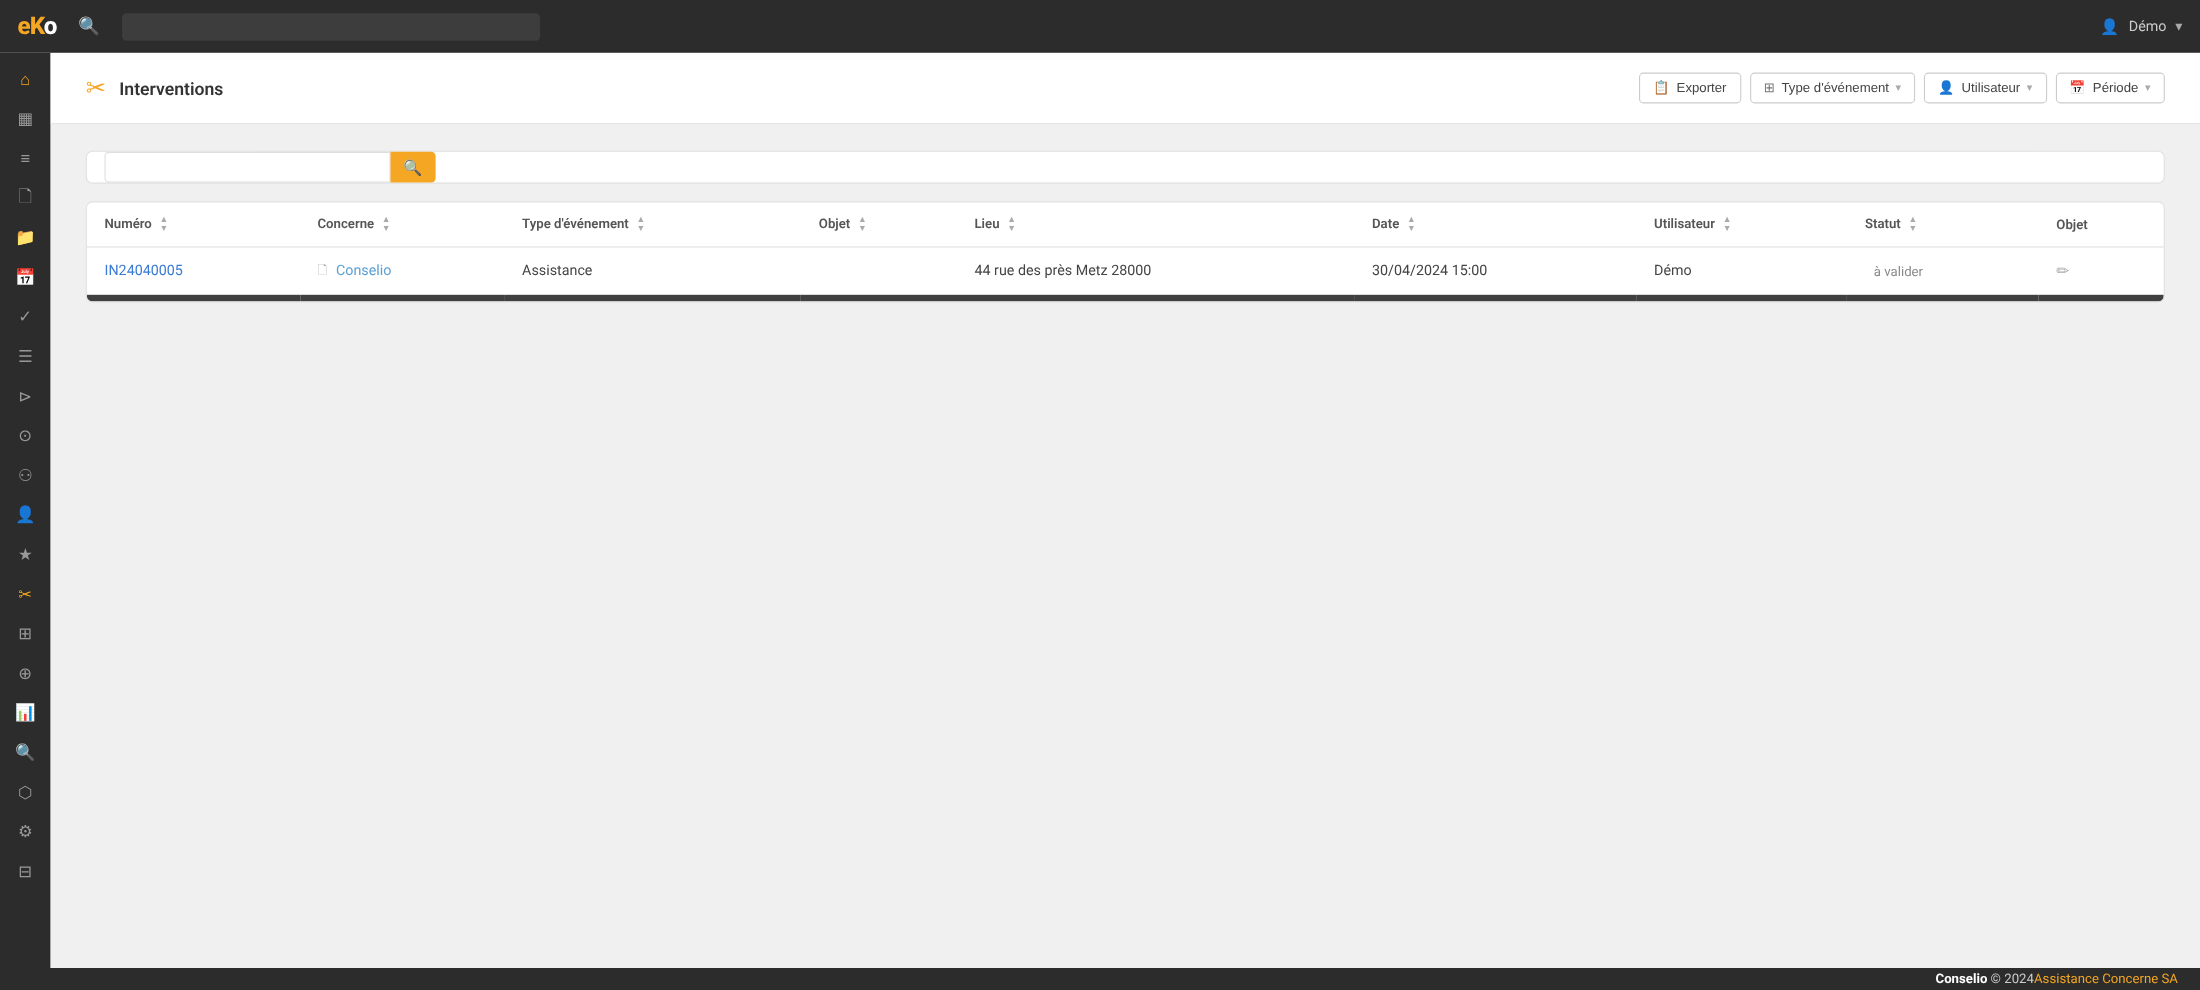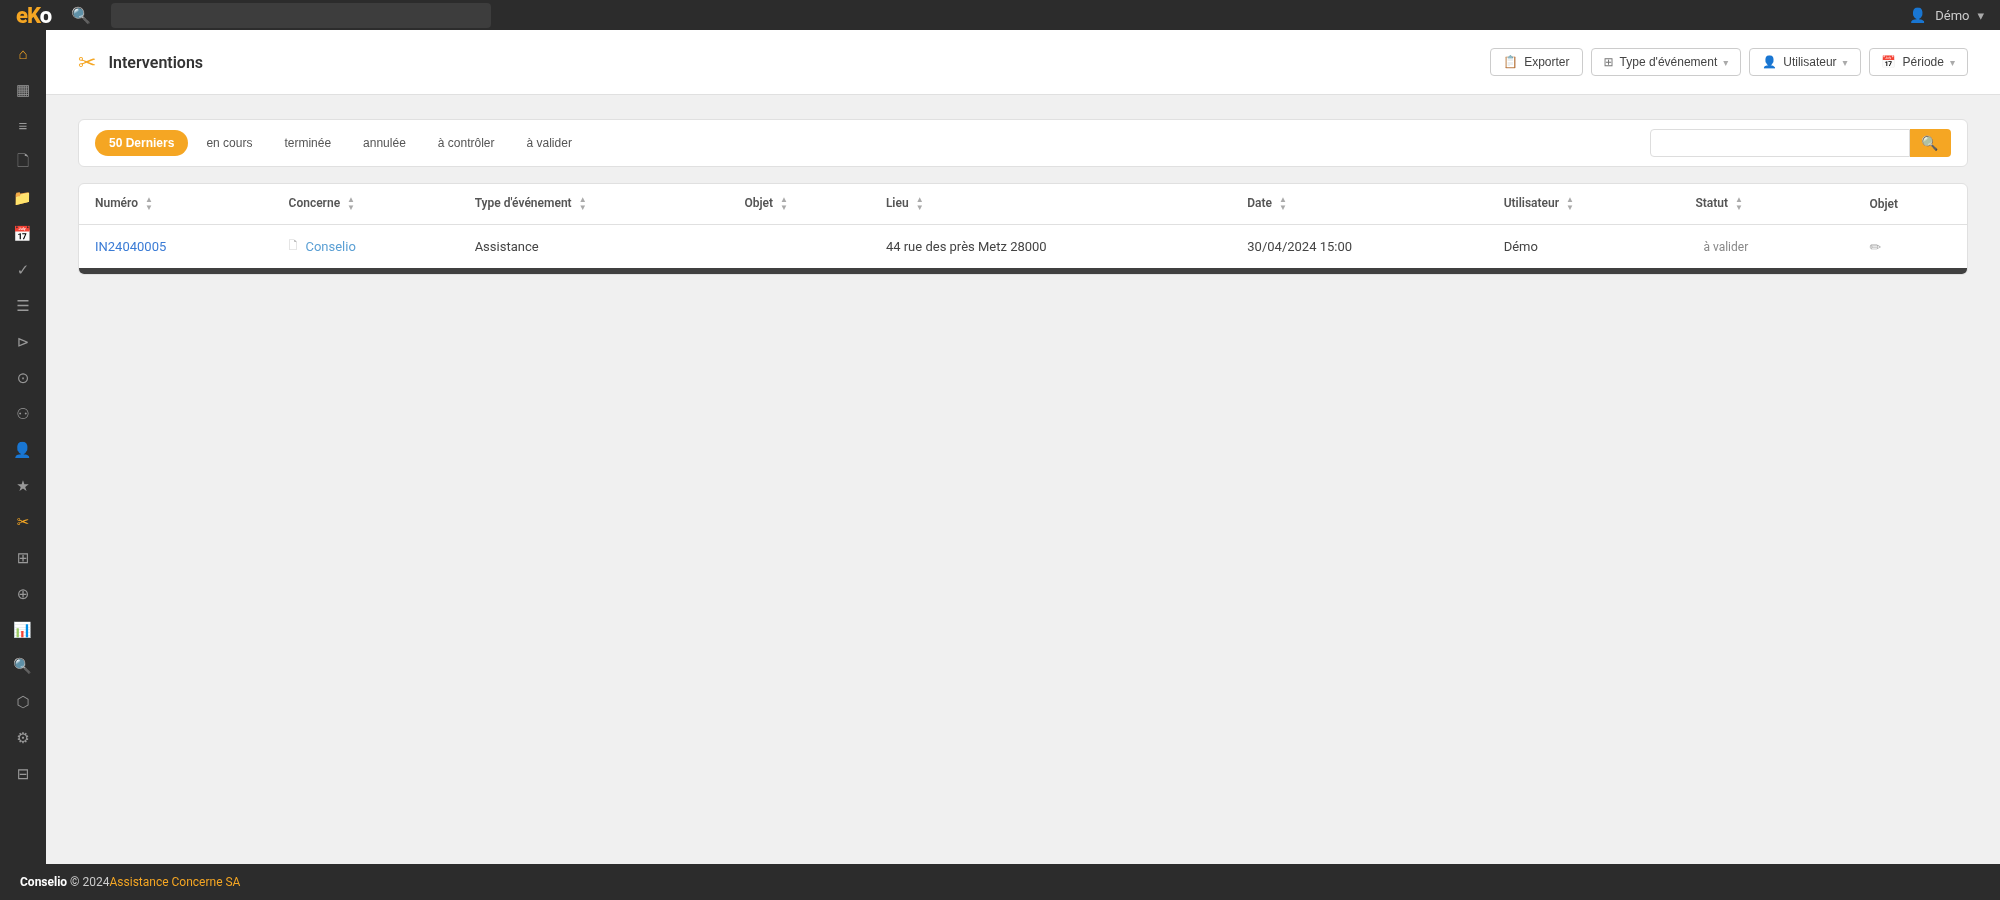--- a/index.html
+++ b/index.html
@@ -1,21 +1,21 @@
 <!DOCTYPE html>
 <html><head>
   <meta charset="utf-8">
   <style>
     * { box-sizing: border-box; margin: 0; padding: 0; }
     body { font-family: -apple-system, BlinkMacSystemFont, 'Segoe UI', Roboto, sans-serif; background: #f0f0f0; display: flex; flex-direction: column; height: 900px; width: 2000px; overflow: hidden; }
 
     
     .topnav {
       background: #2c2c2c;
-      height: 30px;
+      height: 48px;
       display: flex;
       align-items: center;
       padding: 0 16px;
       flex-shrink: 0;
       justify-content: space-between;
     }
     .topnav-left { display: flex; align-items: center; gap: 16px; }
     .logo { color: #f5a623; font-size: 22px; font-weight: 800; letter-spacing: -1px; }
     .logo span { color: #fff; }
     .search-icon-btn {
@@ -208,24 +208,24 @@
       background: none;
       border: none;
       cursor: pointer;
       color: #aaa;
       font-size: 14px;
     }
 
     
     .footer {
       background: #2c2c2c;
-      height: 36px;
-      display: flex;
-      align-items: center;
-      justify-content: flex-start;
+      height: 20px;
+      display: flex;
+      align-items: center;
+      justify-content: flex-end;
       padding: 0 20px;
       flex-shrink: 0;
     }
     .footer-left { color: #ccc; font-size: 12px; }
     .footer-left strong { color: #fff; }
     .footer-right { color: #f5a623; font-size: 12px; }
   </style>
 </head>
 <body>
 
@@ -296,28 +296,20 @@
           <span class="btn-icon">📅</span>
           <span>Période</span>
           <span style="color:#aaa;font-size:10px;">▾</span>
         </button>
       </div>
     </div>
 
     <div class="main-content">
 
       <div class="filter-bar">
-        <div class="filter-tabs">
-          <button class="filter-tab active">50 Derniers</button>
-          <button class="filter-tab">en cours</button>
-          <button class="filter-tab">terminée</button>
-          <button class="filter-tab">annulée</button>
-          <button class="filter-tab">à contrôler</button>
-          <button class="filter-tab">à valider</button>
-        </div>
         <div class="filter-search">
           <input class="filter-search-input" type="text" value="" style="">
           <button class="filter-search-btn">🔍</button>
         </div>
       </div>
 
       <div class="table-container">
         <table>
           <thead>
             <tr>

